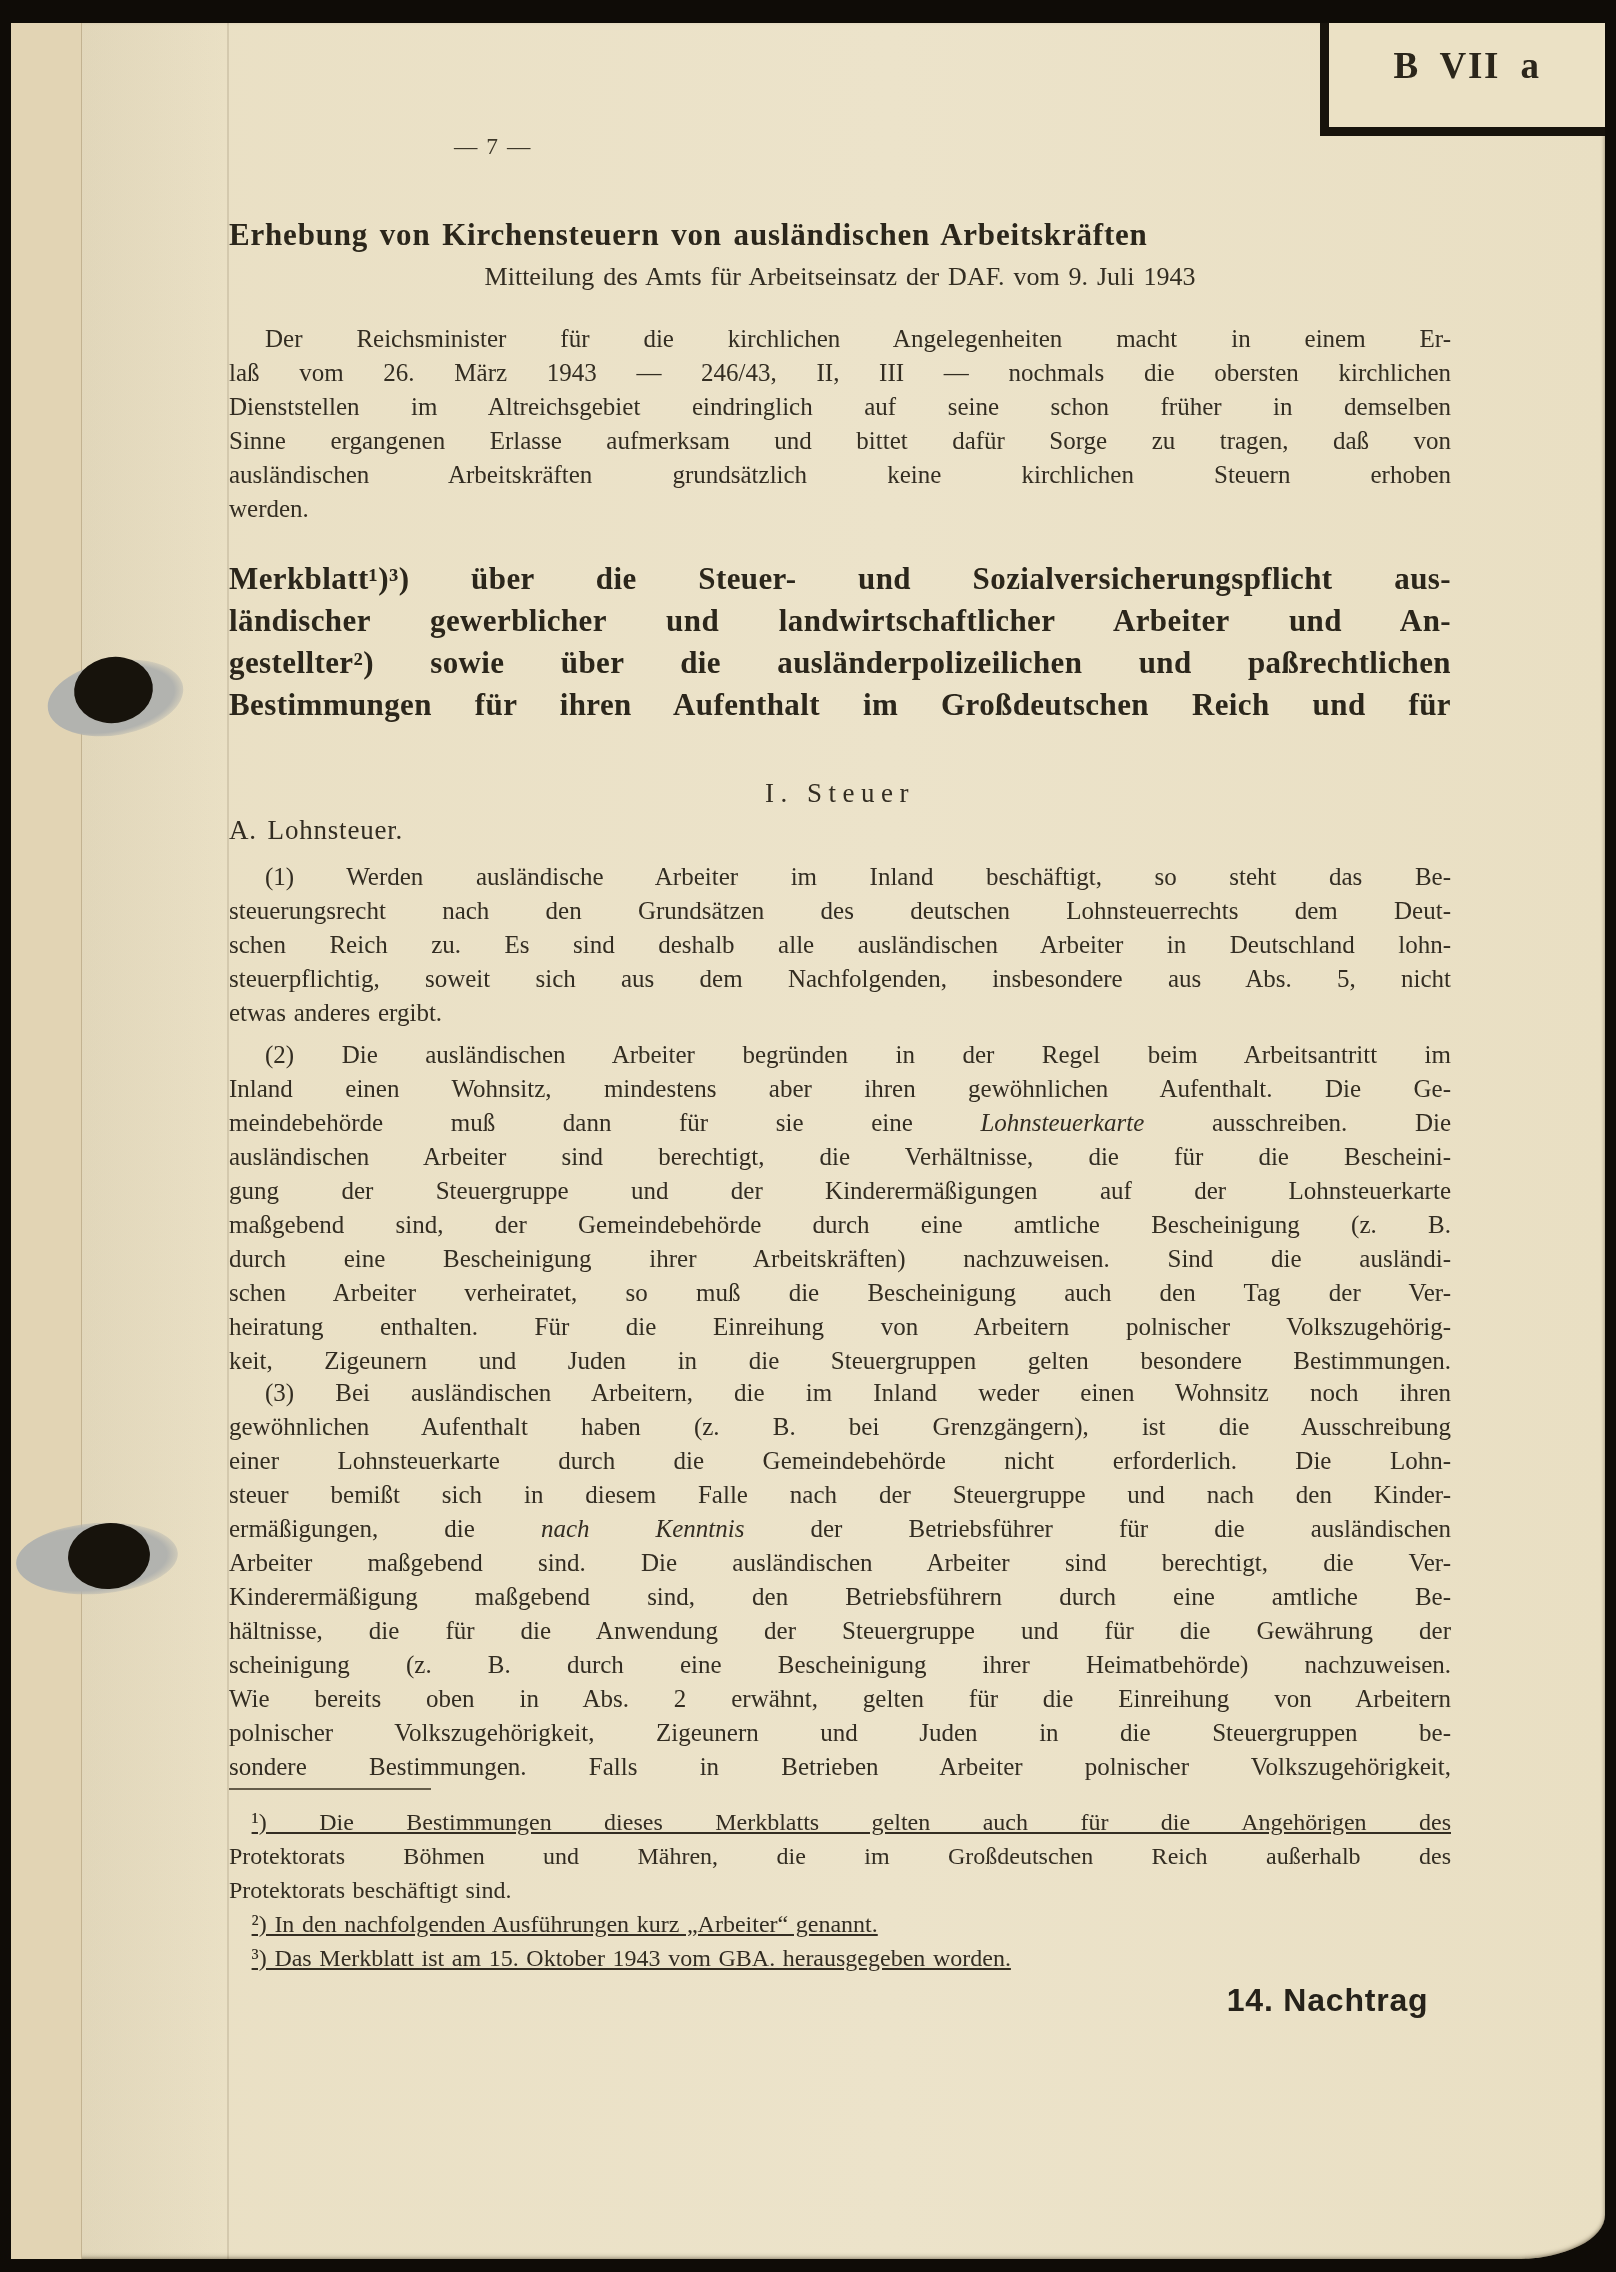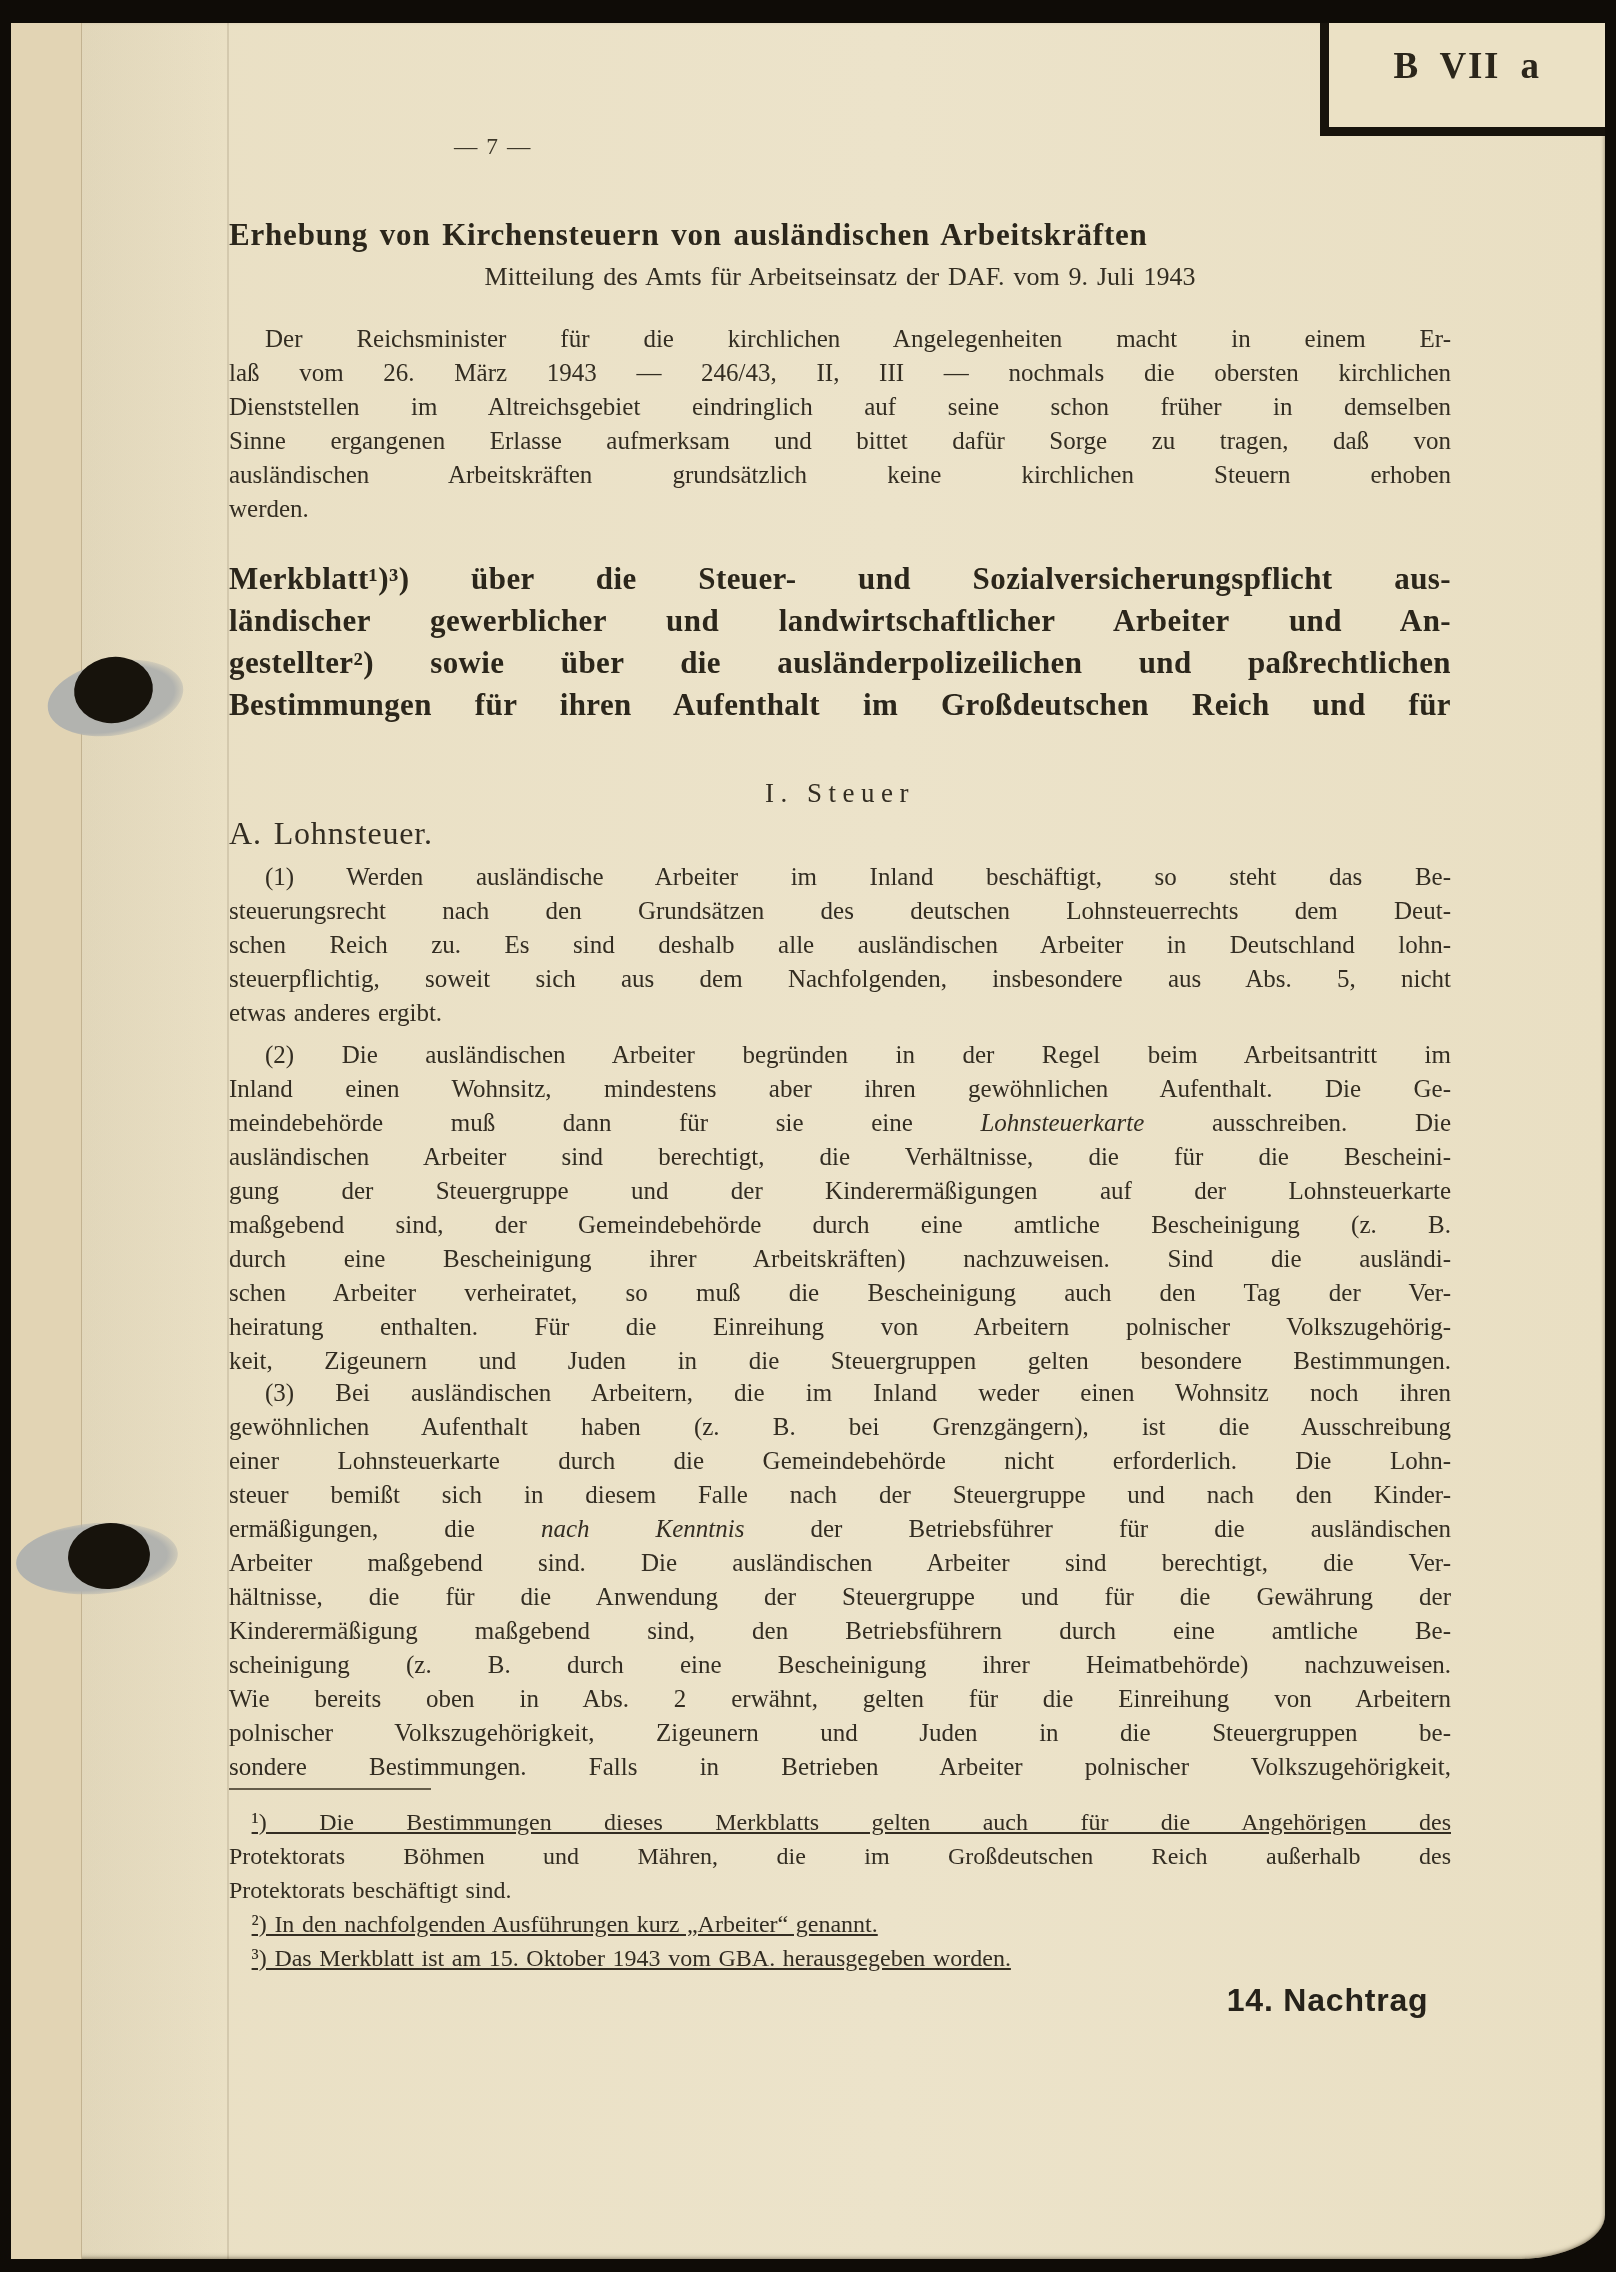--- a/index.html
+++ b/index.html
@@ -79,21 +79,21 @@
   .par-1 { top: 860px; }
   .par-2 { top: 1038px; }
   .par-3 { top: 1376px; }
   .body-par .ln:first-child { text-indent: 36px; }
 
   .notice-heading {
     top: 558px; font-weight: bold; font-size: 31px; line-height: 42px;
     color: var(--ink-strong, #2b261b); word-spacing: 4px; letter-spacing: 0.4px;
   }
   .section-heading { top: 778px; text-align: center; font-size: 27px; letter-spacing: 6.5px; }
-  .subsection-heading { top: 815px; font-size: 32px; letter-spacing: 0.8px; word-spacing: 3.2px; }
+  .subsection-heading { top: 815px; font-size: 27px; letter-spacing: 0.8px; word-spacing: 3.2px; }
 
   .ln { text-align: justify; text-align-last: justify; }
   .ln.last-left   { text-align-last: left; }
   .ln.last-center { text-align-last: center; letter-spacing: 0.8px; }
   .em { font-style: italic; }
 
   .fn-separator {
     position: absolute; left: 229px; top: 1788px; width: 202px; height: 0;
     border-top: 2.4px solid rgba(55,48,32,.75);
   }
@@ -168,22 +168,22 @@
       <div class="ln">heiratung enthalten. Für die Einreihung von Arbeitern polnischer Volkszugehörig-</div>
       <div class="ln">keit, Zigeunern und Juden in die Steuergruppen gelten besondere Bestimmungen.</div>
     </div>
   <div class="blk body-par par-3">
       <div class="ln">(3) Bei ausländischen Arbeitern, die im Inland weder einen Wohnsitz noch ihren</div>
       <div class="ln">gewöhnlichen Aufenthalt haben (z. B. bei Grenzgängern), ist die Ausschreibung</div>
       <div class="ln">einer Lohnsteuerkarte durch die Gemeindebehörde nicht erforderlich. Die Lohn-</div>
       <div class="ln">steuer bemißt sich in diesem Falle nach der Steuergruppe und nach den Kinder-</div>
       <div class="ln"><span>ermäßigungen, die </span><span class="em">nach Kenntnis</span><span> der Betriebsführer für die ausländischen</span></div>
       <div class="ln">Arbeiter maßgebend sind. Die ausländischen Arbeiter sind berechtigt, die Ver-</div>
+      <div class="ln">Kinderermäßigung maßgebend sind, den Betriebsführern durch eine amtliche Be-</div>
       <div class="ln">hältnisse, die für die Anwendung der Steuergruppe und für die Gewährung der</div>
-      <div class="ln">Kinderermäßigung maßgebend sind, den Betriebsführern durch eine amtliche Be-</div>
       <div class="ln">scheinigung (z. B. durch eine Bescheinigung ihrer Heimatbehörde) nachzuweisen.</div>
       <div class="ln">Wie bereits oben in Abs. 2 erwähnt, gelten für die Einreihung von Arbeitern</div>
       <div class="ln">polnischer Volkszugehörigkeit, Zigeunern und Juden in die Steuergruppen be-</div>
       <div class="ln">sondere Bestimmungen. Falls in Betrieben Arbeiter polnischer Volkszugehörigkeit,</div>
     </div>
 
   <div class="fn-separator"></div>
 
   <div class="blk footnotes">
     <div class="footnote">

